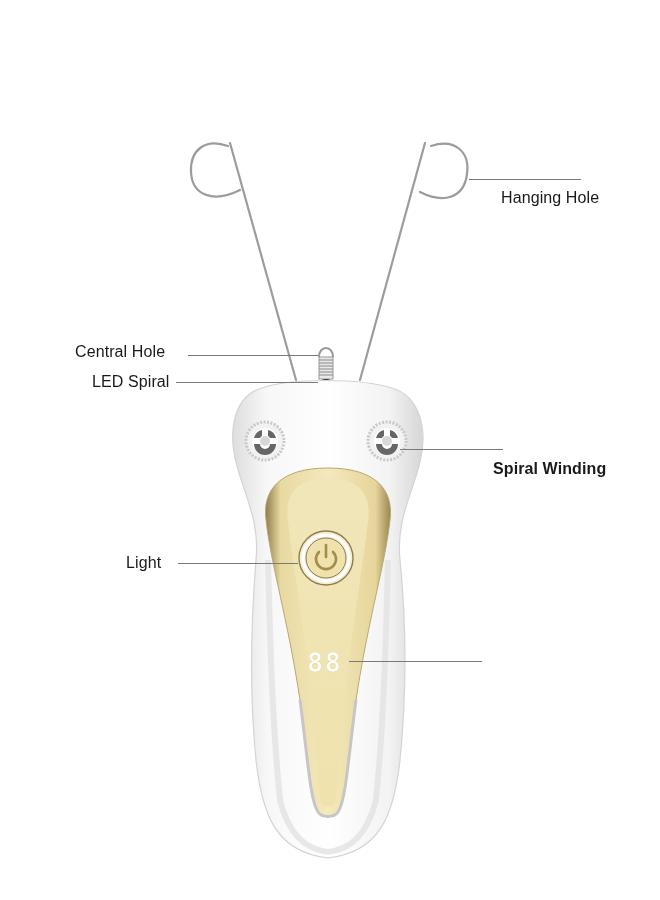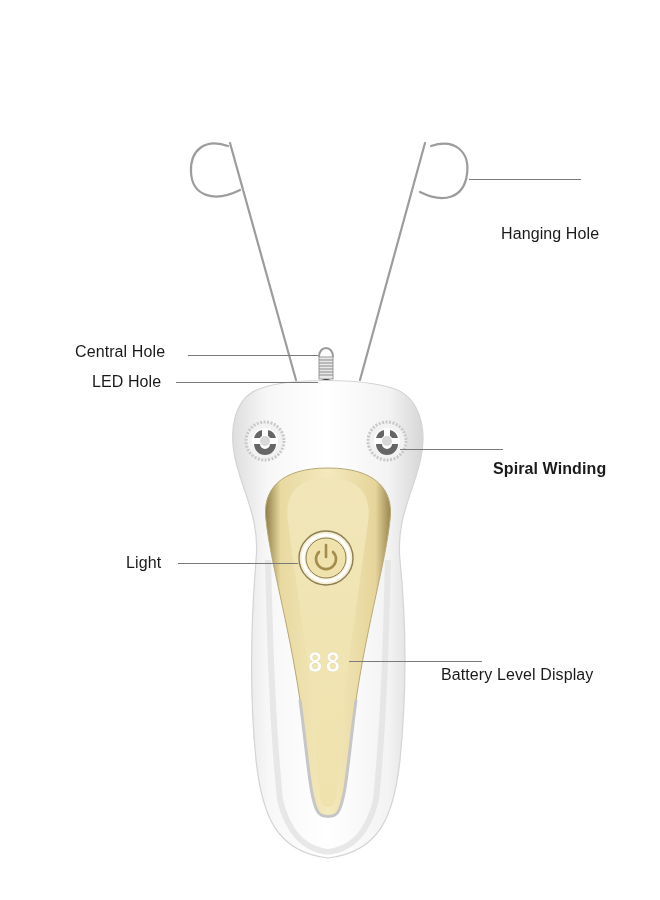--- a/index.html
+++ b/index.html
@@ -130,19 +130,18 @@
     </g>
   </svg>
 
   <div class="leader" style="left:469px; top:179px; width:112px;"></div>
   <div class="leader" style="left:188px; top:355px; width:130px;"></div>
   <div class="leader" style="left:176px; top:382px; width:142px;"></div>
   <div class="leader" style="left:400px; top:449px; width:103px;"></div>
   <div class="leader" style="left:178px; top:563px; width:120px;"></div>
   <div class="leader" style="left:349px; top:661px; width:133px;"></div>
 
-  <div class="label" style="left:501px; top:189px;margin-top:36px;">Hanging Hole</div>
+  <div class="label" style="left:501px; top:189px;">Hanging Hole</div>
   <div class="label" style="left:75px; top:343px;">Central Hole</div>
-  <div class="label" style="left:92px; top:373px;">LED Hole</div>
+  <div class="label" style="left:92px; top:373px;">LED Spiral</div>
   <div class="label" style="left:493px; top:460px;font-weight:bold;">Spiral Winding</div>
   <div class="label" style="left:126px; top:554px;">Light</div>
-  <div class="label" style="left:441px; top:666px;">Battery Level Display</div>
 </div>
 
 </body></html>

